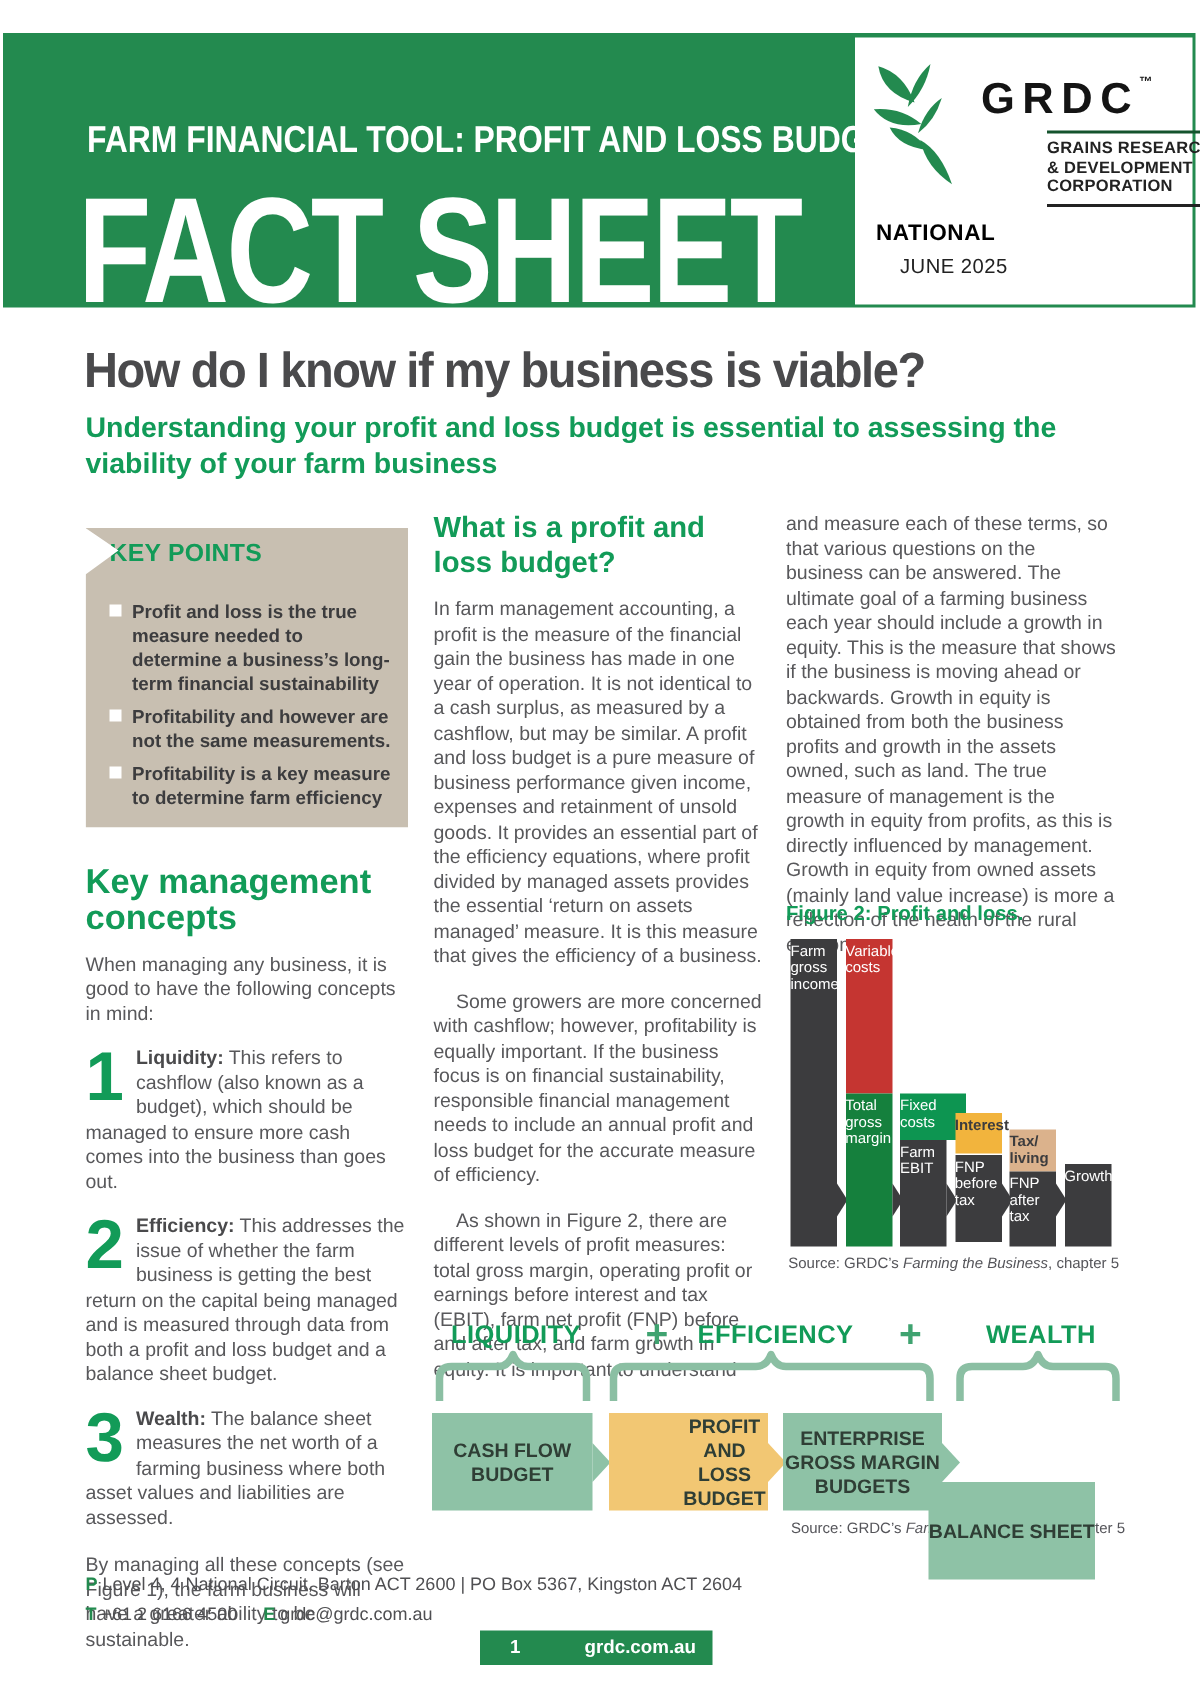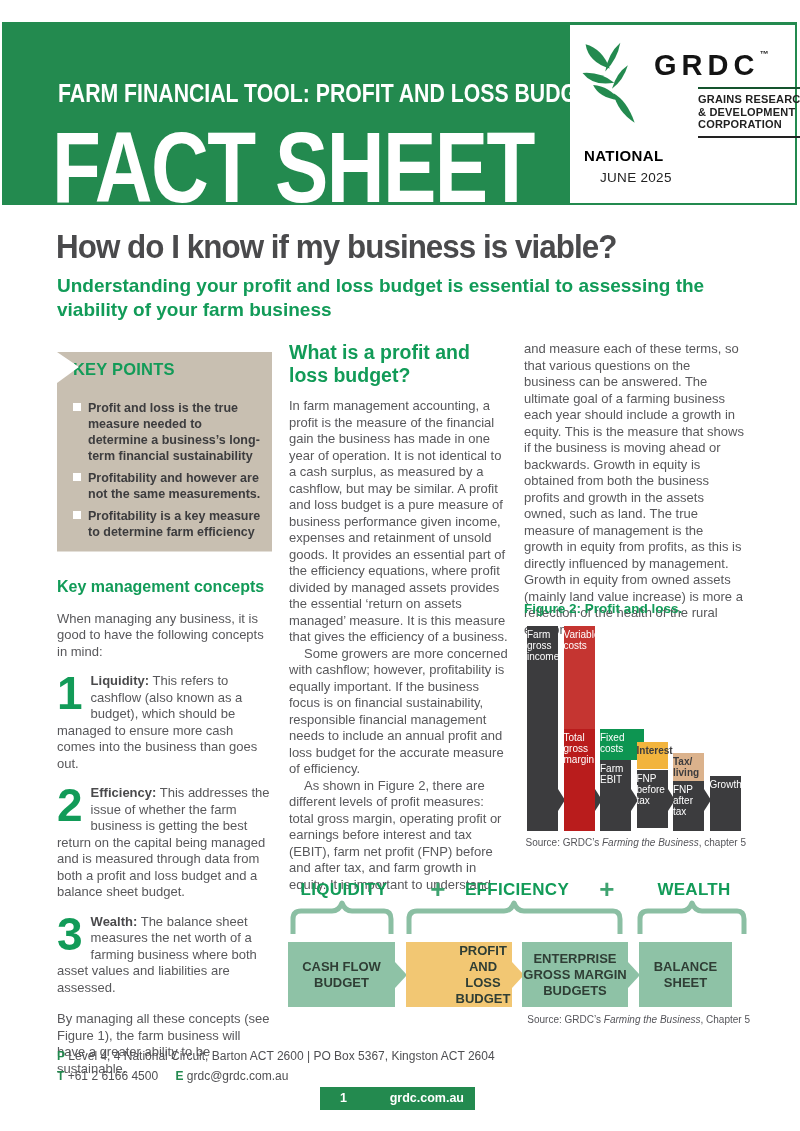--- a/index.html
+++ b/index.html
@@ -37,30 +37,30 @@
   .col{position:absolute;font-size:13px;line-height:16.5px;}
   .col1{left:57px;top:345px;width:215px;}
   .col2{left:289px;top:341px;width:223px;}
   .col3{left:524px;top:341px;width:221px;}
   .keybox{background:var(--beige);padding:9px 10px 12px 16px;
           clip-path:polygon(0 0,100% 0,100% 100%,0 100%,0 31px,22px 15px,0 0);margin-top:7px;}
   .keybox h3{font-size:16.5px;color:var(--hgreen);letter-spacing:.2px;margin-bottom:22px;}
   .kp{position:relative;padding-left:15px;margin-top:6px;font-size:12.5px;line-height:16px;
       font-weight:bold;color:#3c3c3e;}
   .kp .sq{position:absolute;left:0;top:3px;width:8px;height:8px;background:#fff;}
-  .colhead{font-size:16px;line-height:24px;font-weight:bold;color:var(--hgreen);}
+  .colhead{font-size:23px;line-height:24px;font-weight:bold;color:var(--hgreen);}
   .col1 .colhead{margin-top:23px;}
   .col1 p.intro{margin-top:12px;}
   .concept{margin-top:13px;}
   .concept .num{float:left;font-size:46px;line-height:37px;font-weight:bold;color:var(--hgreen);
                 margin:2px 8px 0 0;}
   .concept b{color:#4a4a4c;}
   .outro{margin-top:15px;}
   .col2 .colhead{font-size:19.5px;line-height:23px;}
-  .col2 p{margin-top:0;}
+  .col2 p{margin-top:14px;}
   .col2 .p1{margin-top:11px;}
   .indent{text-indent:15px;}
   
   .figure2{position:absolute;left:524px;top:601px;width:222px;}
   .figcap{font-size:13.5px;font-weight:bold;color:var(--hgreen);}
   .fig2chart{position:relative;margin-top:10px;height:205px;}
   .seg{position:absolute;text-align:left;}
   .seg .lbl{font-size:10px;line-height:11px;padding-top:3px;color:#fff;}
   .seg .lbl.darktxt{color:#3c3c3e;font-weight:bold;}
   .flowarrow{position:absolute;width:0;height:0;border-top:11px solid transparent;
@@ -74,21 +74,21 @@
   .f1labels .plus{font-size:26px;line-height:19px;font-weight:bold;color:#3fa370;}
   .braces{display:block;margin-top:1px;}
   .f1boxes{position:relative;height:65px;margin-top:6px;}
   .fbox{position:absolute;top:0;height:65px;display:flex;align-items:center;justify-content:center;
         text-align:center;font-size:13px;line-height:16px;font-weight:bold;color:var(--boxtext);}
   .fbox.green{background:var(--boxgreen);}
   .fbox.yellow{background:var(--boxyellow);padding-left:48px;}
   .fbox.arr::after{content:"";position:absolute;right:-12px;top:50%;margin-top:-13px;width:0;height:0;
         border-top:13px solid transparent;border-bottom:13px solid transparent;border-left:12px solid var(--boxgreen);}
   .fbox.yellow.arr::after{border-left-color:var(--boxyellow);}
-  .b1{left:0;width:107px;}.b2{left:118px;width:106px;}.b3{left:234px;width:106px;}.b4{left:351px;width:93px;}
+  .b1{left:0;width:107px;}.b2{left:118px;width:106px;}.b3{left:234px;width:106px;}.b4{left:331px;width:111px;margin-top:46px;}
   .figure1 .src{margin-top:7px;}
   
   .addr{position:absolute;left:57px;top:1049px;font-size:12px;color:#4f4f52;}
   .contact{position:absolute;left:57px;top:1069px;font-size:12px;color:#4f4f52;}
   .glabel{color:var(--brand);font-weight:bold;}
   .contact .gap{display:inline-block;width:14px;}
   .pagebar{position:absolute;left:320px;top:1087px;width:155px;height:23px;background:var(--brand);}
   .pagebar .pnum{position:absolute;left:20px;top:4px;font-size:12.5px;font-weight:bold;color:#fff;}
   .pagebar .site{position:absolute;right:11px;top:4px;font-size:12.5px;font-weight:bold;color:#fff;}
 </style>
@@ -163,21 +163,21 @@
   <div class="figure2">
     <div class="figcap">Figure 2: Profit and loss.</div>
     <div class="fig2chart" id="fig2-bars">
         <div class="seg" style="left: 3px; width: 31px; top: 0px; height: 205px; background: rgb(60, 60, 62);">
           <div class="lbl">Farm gross income</div>
         </div>
         <div class="flowarrow" style="left: 34px; top: 163px;"></div>
         <div class="seg" style="left: 39.5px; width: 31px; top: 0px; height: 102.5px; background: rgb(197, 53, 49);">
           <div class="lbl">Variable costs</div>
         </div>
-        <div class="seg" style="left: 39.5px; width: 31px; top: 102.5px; height: 102.5px; background: #b91c1c;">
+        <div class="seg" style="left: 39.5px; width: 31px; top: 102.5px; height: 102.5px; background: #15803d;">
           <div class="lbl">Total gross margin</div>
         </div>
         <div class="flowarrow" style="left: 70.5px; top: 163px;"></div>
         <div class="seg" style="left: 76px; width: 44px; top: 102.5px; height: 31.775px; background: rgb(13, 149, 81);">
           <div class="lbl">Fixed costs</div>
         </div>
         <div class="seg" style="left: 76px; width: 31px; top: 134.275px; height: 70.725px; background: rgb(60, 60, 62);">
           <div class="lbl">Farm EBIT</div>
         </div>
         <div class="flowarrow" style="left: 107px; top: 163px;"></div>

